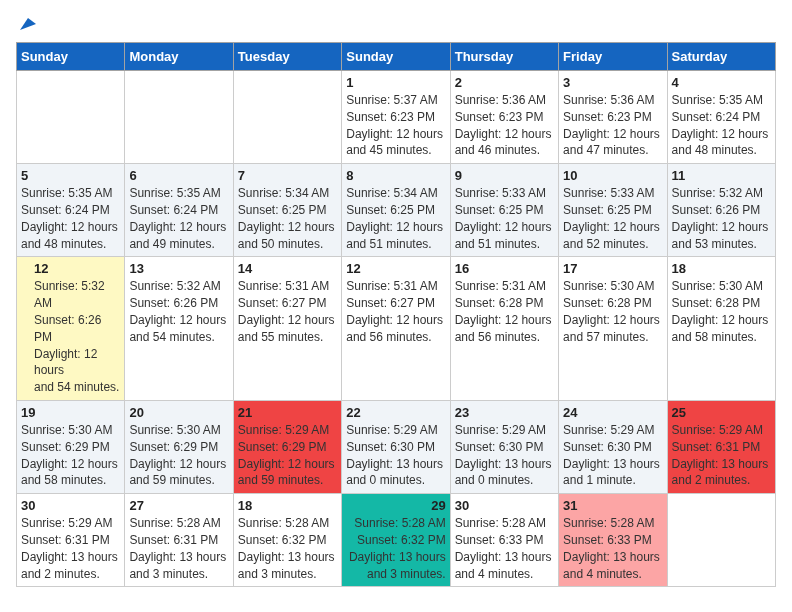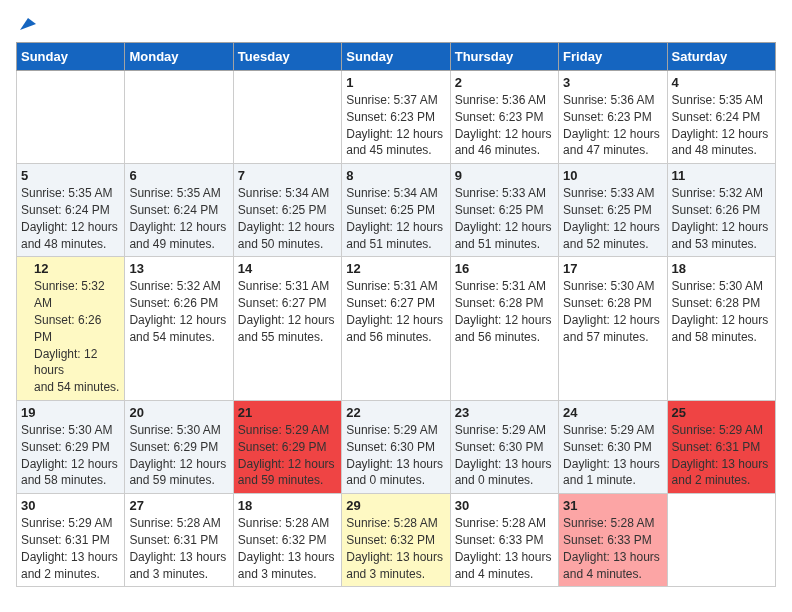--- a/index.html
+++ b/index.html
@@ -309,21 +309,21 @@
 Daylight: 13 hours
 and 3 minutes.</div>
         </td>
         <td style="background: rgb(255, 255, 255);">
           <div class="day-num">18</div>
           <div class="day-info" style="white-space: pre-line;">Sunrise: 5:28 AM
 Sunset: 6:32 PM
 Daylight: 13 hours
 and 3 minutes.</div>
         </td>
-        <td style="background: #fef9c3;">
+        <td style="background: #14b8a6; text-align: right;">
           <div class="day-num">29</div>
           <div class="day-info" style="white-space: pre-line;">Sunrise: 5:28 AM
 Sunset: 6:32 PM
 Daylight: 13 hours
 and 3 minutes.</div>
         </td>
         <td style="background: rgb(255, 255, 255);">
           <div class="day-num">30</div>
           <div class="day-info" style="white-space: pre-line;">Sunrise: 5:28 AM
 Sunset: 6:33 PM

